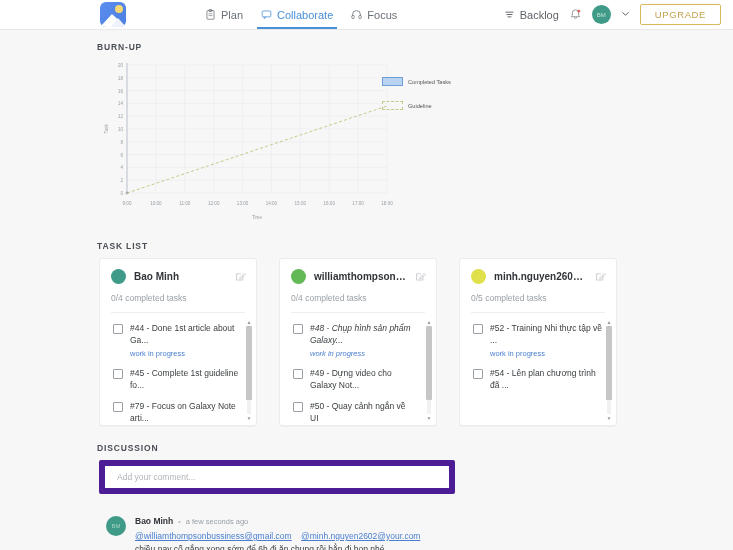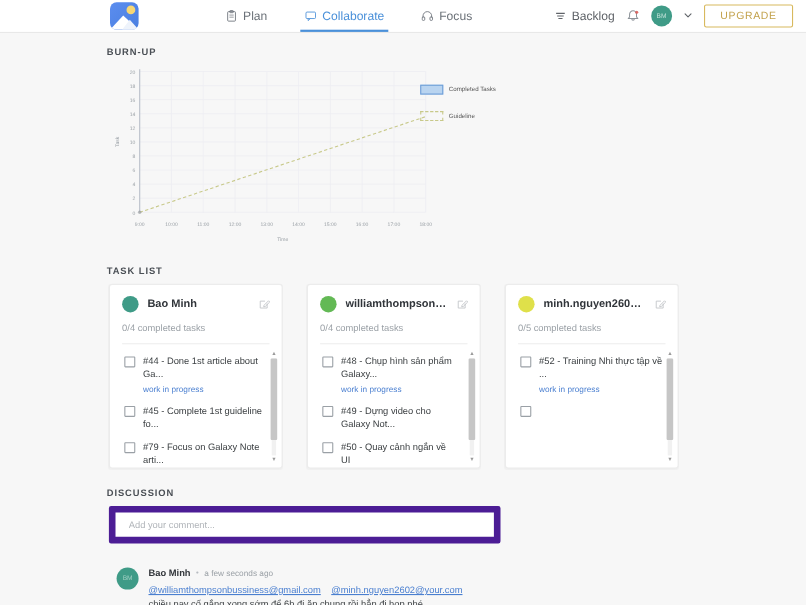--- a/index.html
+++ b/index.html
@@ -21,21 +21,21 @@
     position:absolute;left:100px;top:2px;width:26px;height:25px;border-radius:6px;
     background:linear-gradient(135deg,#5b8def 0%,#4a7fe0 100%);
     overflow:hidden;
   }
   .logo .sun{position:absolute;right:3px;top:3px;width:8px;height:8px;border-radius:50%;background:#f7d774;}
   .logo .mtn{position:absolute;left:0;bottom:0;width:0;height:0;
     border-left:12px solid transparent;border-right:14px solid transparent;border-bottom:13px solid #ffffff;}
   .logo .mtn2{position:absolute;left:11px;bottom:0;width:0;height:0;
     border-left:7px solid transparent;border-right:8px solid transparent;border-bottom:9px solid #eef3fb;}
 
-  .navcenter{position:absolute;left:205px;top:0;height:29px;display:flex;gap:34px;}
+  .navcenter{position:absolute;left:205px;top:0;height:29px;display:flex;gap:18px;}
   .navitem{display:flex;align-items:center;gap:5px;height:29px;color:#6b7178;cursor:pointer;position:relative;font-size:11px;}
   .navitem.active{color:#4a90d9;}
   .navitem.active:after{content:"";position:absolute;left:-4px;right:-4px;bottom:0;height:2px;background:#4a90d9;}
   .navicon{width:11px;height:11px;display:inline-block;}
   .navicon svg{display:block;}
 
   .navright{position:absolute;right:12px;top:0;height:29px;display:flex;align-items:center;gap:10px;}
   .backlog{display:flex;align-items:center;gap:5px;color:#5f6368;cursor:pointer;font-size:11px;text-align:center;}
   .bell{width:13px;height:14px;position:relative;cursor:pointer;}
   .avatar-nav{width:19px;height:19px;border-radius:50%;background:#3f9b87;display:flex;align-items:center;justify-content:center;color:#bfe0d7;font-size:6px;cursor:pointer;}
@@ -316,21 +316,21 @@
                 <path d="M2 3.5 h5.5 M2 3.5 v8 h8 v-5" fill="none" stroke="#8d9399" stroke-width="1"></path>
                 <path d="M6.4 8.3 L11.6 3.1 L13 4.5 L7.8 9.7 L6 10 z" fill="none" stroke="#8d9399" stroke-width="1" stroke-linejoin="round"></path>
               </svg>
           </div>
         </div>
         <div class="cardsub">0/4 completed tasks</div>
         <div class="divider"></div>
         <div class="tasks">
           <div class="task">
             <div class="cb"></div>
-            <div style="width:105px;">
+            <div style="width:105px;font-style:italic;">
               <div class="tasktxt">#48 - Chụp hình sản phẩm Galaxy...</div>
               <div class="wip">work in progress</div>
             </div>
           </div>
           <div class="task">
             <div class="cb"></div>
             <div class="tasktxt" style="width:105px;">#49 - Dựng video cho Galaxy Not...</div>
           </div>
           <div class="task">
             <div class="cb"></div>
@@ -361,20 +361,21 @@
         <div class="tasks">
           <div class="task">
             <div class="cb"></div>
             <div>
               <div class="tasktxt">#52 - Training Nhi thực tập về ...</div>
               <div class="wip">work in progress</div>
             </div>
           </div>
           <div class="task">
             <div class="cb"></div>
+            <div class="tasktxt">#54 - Lên plan chương trình đã ...</div>
           </div>
 
           <div class="scroll">
             <div class="arrow" style="top:0;">▲</div>
             <div class="track"></div>
             <div class="thumb" style="top:7px;height:74px;"></div>
             <div class="arrow" style="bottom:0;">▼</div>
           </div>
         </div>
       </div>

